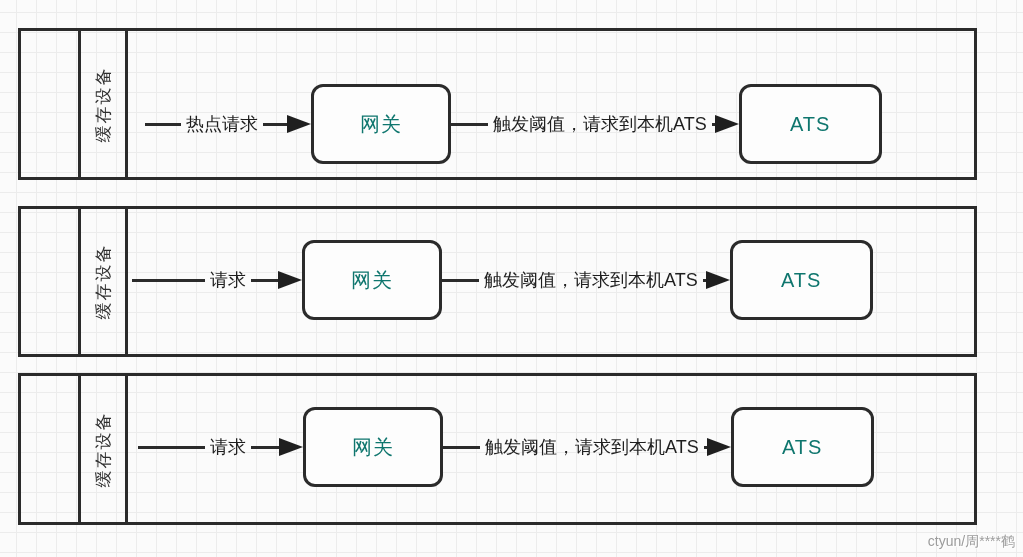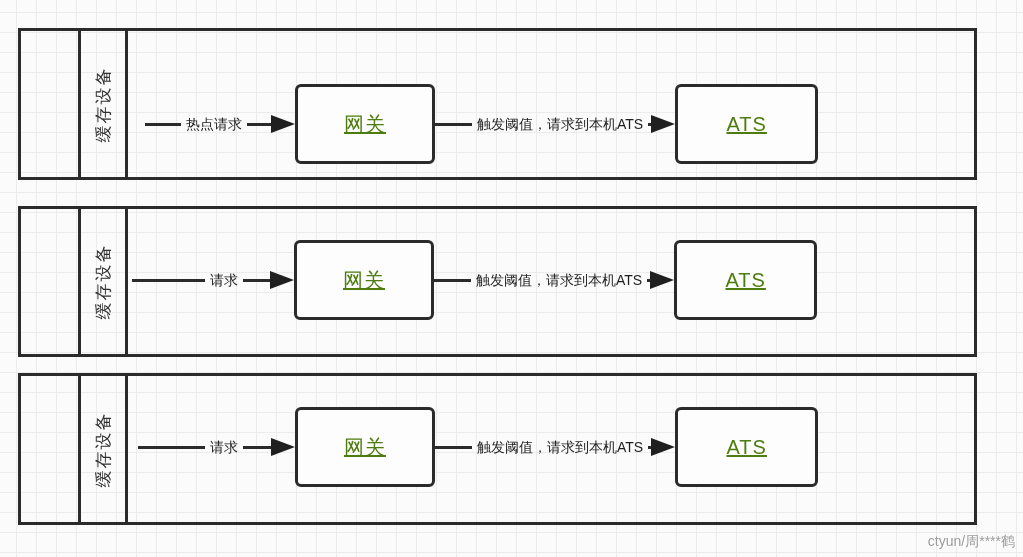--- a/index.html
+++ b/index.html
@@ -84,21 +84,21 @@
   #lane2 .seg-1 { width: 73px; }
   #lane3 .seg-1 { width: 67px; }
   #lane1 .seg-2 { width: 24px; }
   #lane2 .seg-2 { width: 27px; }
   #lane3 .seg-2 { width: 28px; }
   .seg-3 { width: 37px; }
   .seg-4 { width: 3px; }
 
   .conn-label {
     flex: 0 0 auto;
-    font-size: 14px;
+    font-size: 18px;
     color: #1e1e1e;
     white-space: nowrap;
     padding: 16px 5px;
     line-height: 1;
   }
   .arrowhead {
     flex: 0 0 auto;
     width: 0;
     height: 0;
     border-top: 9px solid transparent;
@@ -106,29 +106,28 @@
     border-left: 24px solid #1f1f1f;
   }
 
   
   .node {
     flex: 0 0 auto;
     width: 140px;
     height: 80px;
     box-sizing: border-box;
     border: 3px solid #2b2b2b;
-    border-radius: 6px;
+    border-radius: 12px;
     background: #fdfdfd;
     display: flex;
     align-items: center;
     justify-content: center;
     font-size: 20px;
-    color: #4d7c0f;
+    color: #0f766e;
     letter-spacing: 1px;
-    text-decoration: underline;
   }
   .node.ats { width: 143px; }
 
   
   .watermark-main {
     position: absolute;
     right: 17px;
     top: 507px;
     z-index: 5;
     font-size: 27px;

